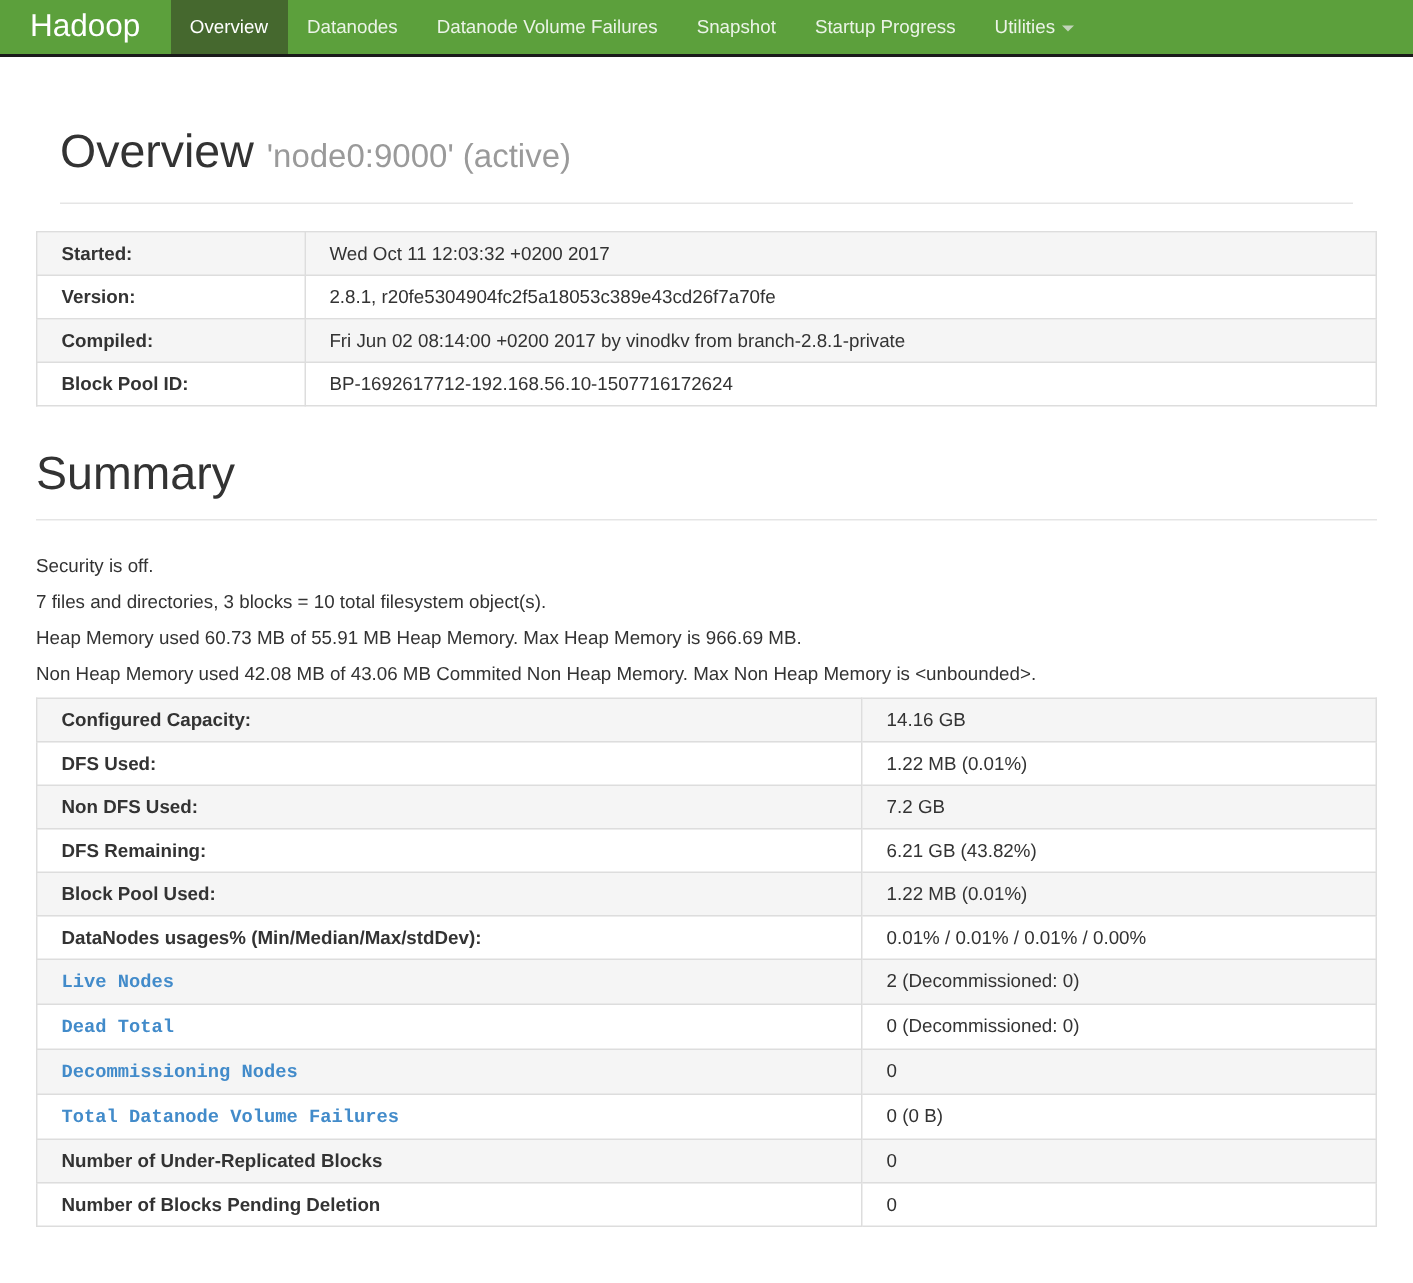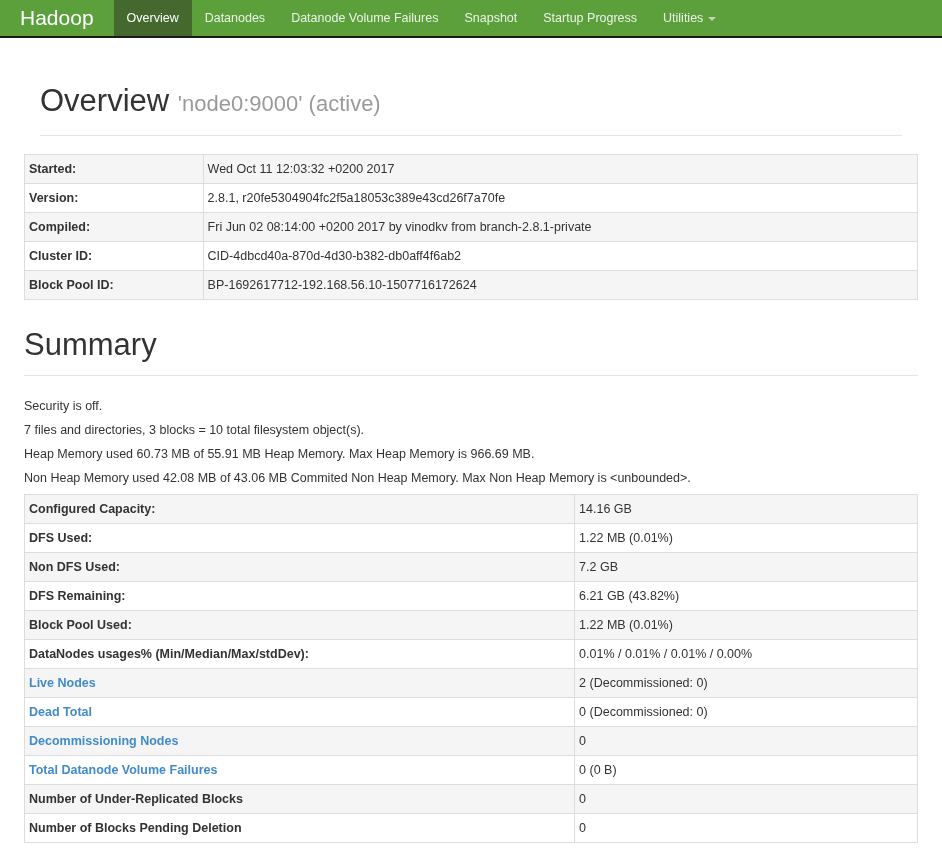--- a/index.html
+++ b/index.html
@@ -88,34 +88,35 @@
   
   table.info {
     width: 100%;
     border-collapse: collapse;
     border: 1px solid #ddd;
     margin: 0;
   }
   table.info.second { margin-top: 4px; }
   table.info th, table.info td {
     border: 1px solid #ddd;
-    padding: 6px 4px;
+    padding: 6px 16px;
     font-size: 12.5px;
     line-height: 16px;
     text-align: left;
     vertical-align: top;
   }
   table.info th { font-weight: bold; color: #333; }
   table.info tr:nth-child(odd) { background: #f5f5f5; }
   table.info-top th { width: 20%; }
   table.info-summary th { width: 61.6%; }
   table.info a {
     color: #428bca;
     text-decoration: none;
     font-weight: bold;
+    font-family: Liberation Mono, monospace;
   }
 </style>
 </head>
 <body>
 
 <nav class="navbar">
   <a class="navbar-brand" href="#">Hadoop</a>
   <ul class="navbar-nav">
       <li class="active">
         <a href="#"><span>Overview</span></a>
@@ -155,24 +156,20 @@
         </tr>
         <tr>
           <th>Version:</th>
           <td>2.8.1, r20fe5304904fc2f5a18053c389e43cd26f7a70fe</td>
         </tr>
         <tr>
           <th>Compiled:</th>
           <td>Fri Jun 02 08:14:00 +0200 2017 by vinodkv from branch-2.8.1-private</td>
         </tr>
         <tr>
-          <th>Cluster ID:</th>
-          <td>CID-4dbcd40a-870d-4d30-b382-db0aff4f6ab2</td>
-        </tr>
-        <tr>
           <th>Block Pool ID:</th>
           <td>BP-1692617712-192.168.56.10-1507716172624</td>
         </tr>
       </tbody>
   </table>
 
   <div class="page-header second">
     <h1>Summary</h1>
   </div>
 

